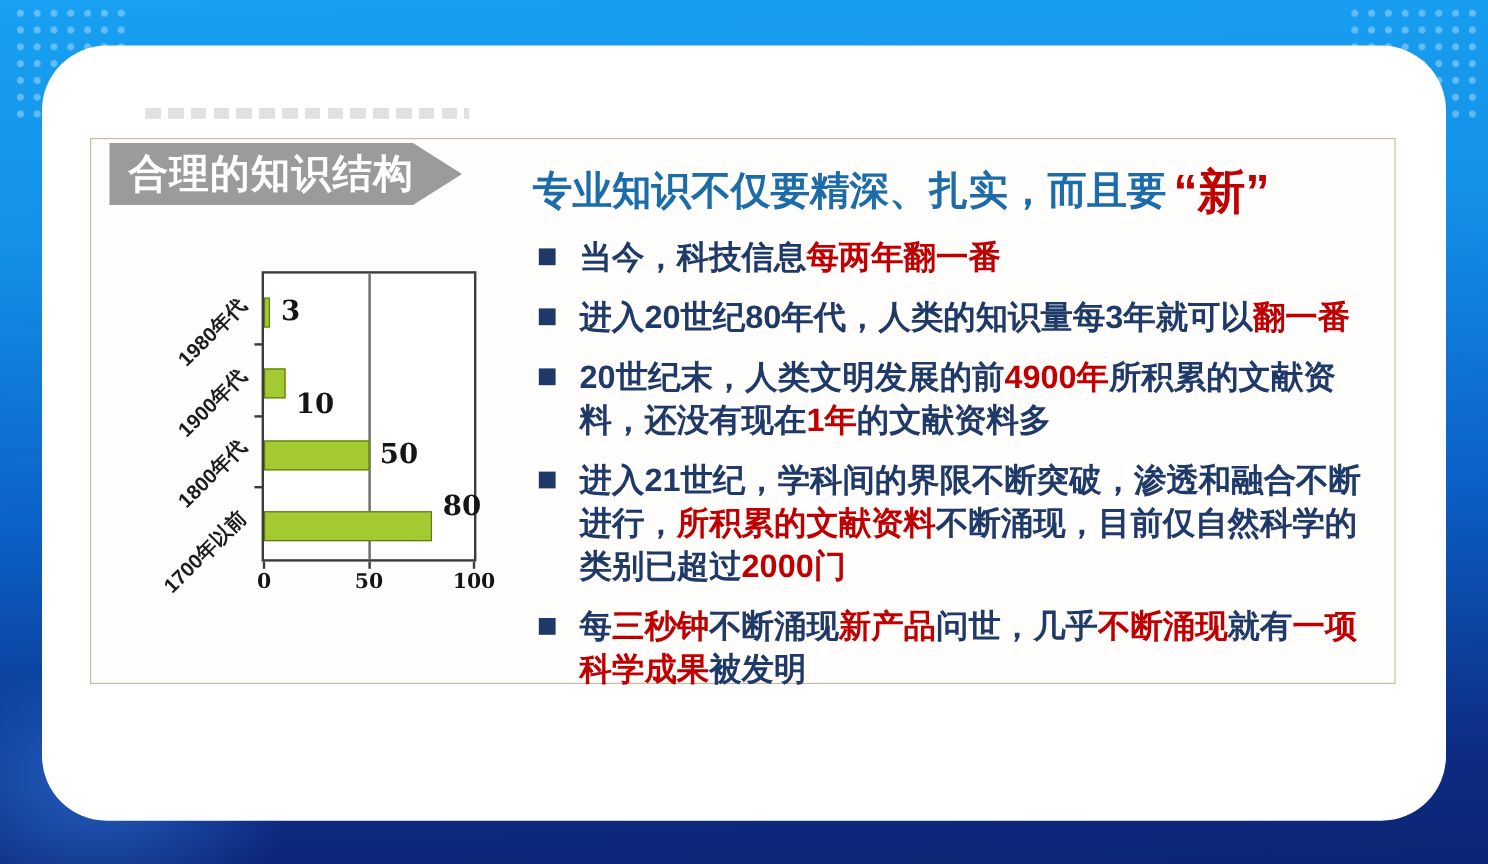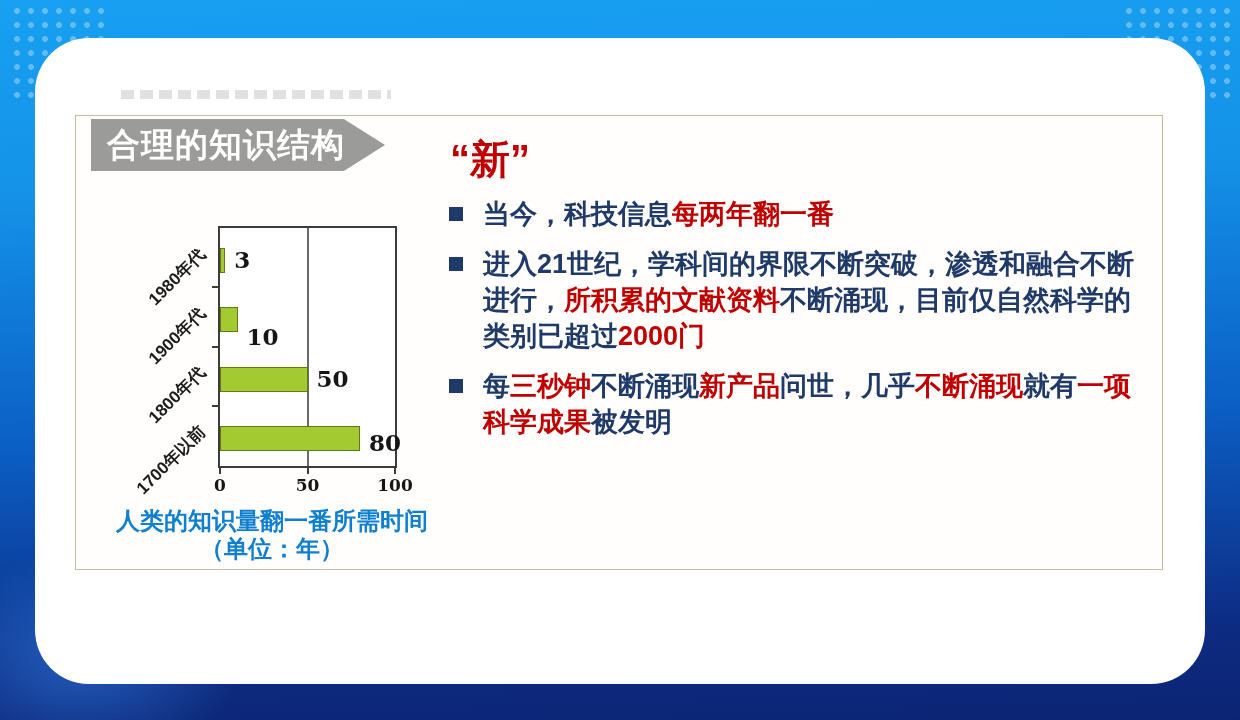--- a/index.html
+++ b/index.html
@@ -86,44 +86,49 @@
         <div class="cat" style="right: calc(100% + 10px); top: 10.5px;">1980年代</div>
         <div class="bar" style="top: 79.3px; width: 17.5px;"></div>
         <div class="bar-label" style="left: 26.5px; top: 96px;">10</div>
         <div class="cat" style="right: calc(100% + 10px); top: 69.8px;">1900年代</div>
         <div class="y-tick" style="top: 58.3px;"></div>
         <div class="bar" style="top: 138.6px; width: 87.5px;"></div>
         <div class="bar-label" style="left: 96.5px; top: 137.6px;">50</div>
         <div class="cat" style="right: calc(100% + 10px); top: 129.1px;">1800年代</div>
         <div class="y-tick" style="top: 117.6px;"></div>
         <div class="bar" style="top: 197.9px; width: 140px;"></div>
-        <div class="bar-label" style="left: 149px; top: 202px;">80</div>
+        <div class="bar-label" style="left: 149px; top: 181px;">80</div>
         <div class="cat" style="right: calc(100% + 10px); top: 188.4px;">1700年以前</div>
         <div class="y-tick" style="top: 176.9px;"></div>
         <div class="x-tick" style="left: -1px;"></div>
         <div class="x-label" style="left: 0px;">0</div>
         <div class="x-tick" style="left: 86.5px;"></div>
         <div class="x-label" style="left: 87.5px;">50</div>
         <div class="x-tick" style="left: 174px;"></div>
         <div class="x-label" style="left: 175px;">100</div>
       </div>
 
-    <div class="caption">
-      <div>人类的知识量翻一番所需时间</div>
-      <div>（单位：年）</div>
-    </div>
 
     <div class="right-col">
       <div class="heading">
+        <span class="heading-main">专业知识不仅要精深、扎实，而且要</span>
         <span class="heading-highlight">“新”</span>
       </div>
       <div class="bullets" id="bullets">
           <div class="bullet">
             <span class="marker"></span>
             <p class="btext"><span class="navy">当今，科技信息</span><span class="red">每两年翻一番</span></p>
+          </div>
+          <div class="bullet">
+            <span class="marker"></span>
+            <p class="btext"><span class="navy">进入20世纪80年代，人类的知识量每3年就可以</span><span class="red">翻一番</span></p>
+          </div>
+          <div class="bullet">
+            <span class="marker"></span>
+            <p class="btext"><span class="navy">20世纪末，人类文明发展的前</span><span class="red">4900年</span><span class="navy">所积累的文献资料，还没有现在</span><span class="red">1年</span><span class="navy">的文献资料多</span></p>
           </div>
           <div class="bullet">
             <span class="marker"></span>
             <p class="btext"><span class="navy">进入21世纪，学科间的界限不断突破，渗透和融合不断进行，</span><span class="red">所积累的文献资料</span><span class="navy">不断涌现，目前仅自然科学的类别已超过</span><span class="red">2000门</span></p>
           </div>
           <div class="bullet">
             <span class="marker"></span>
             <p class="btext"><span class="navy">每</span><span class="red">三秒钟</span><span class="navy">不断涌现</span><span class="red">新产品</span><span class="navy">问世，几乎</span><span class="red">不断涌现</span><span class="navy">就有</span><span class="red">一项科学成果</span><span class="navy">被发明</span></p>
           </div>
         </div>

